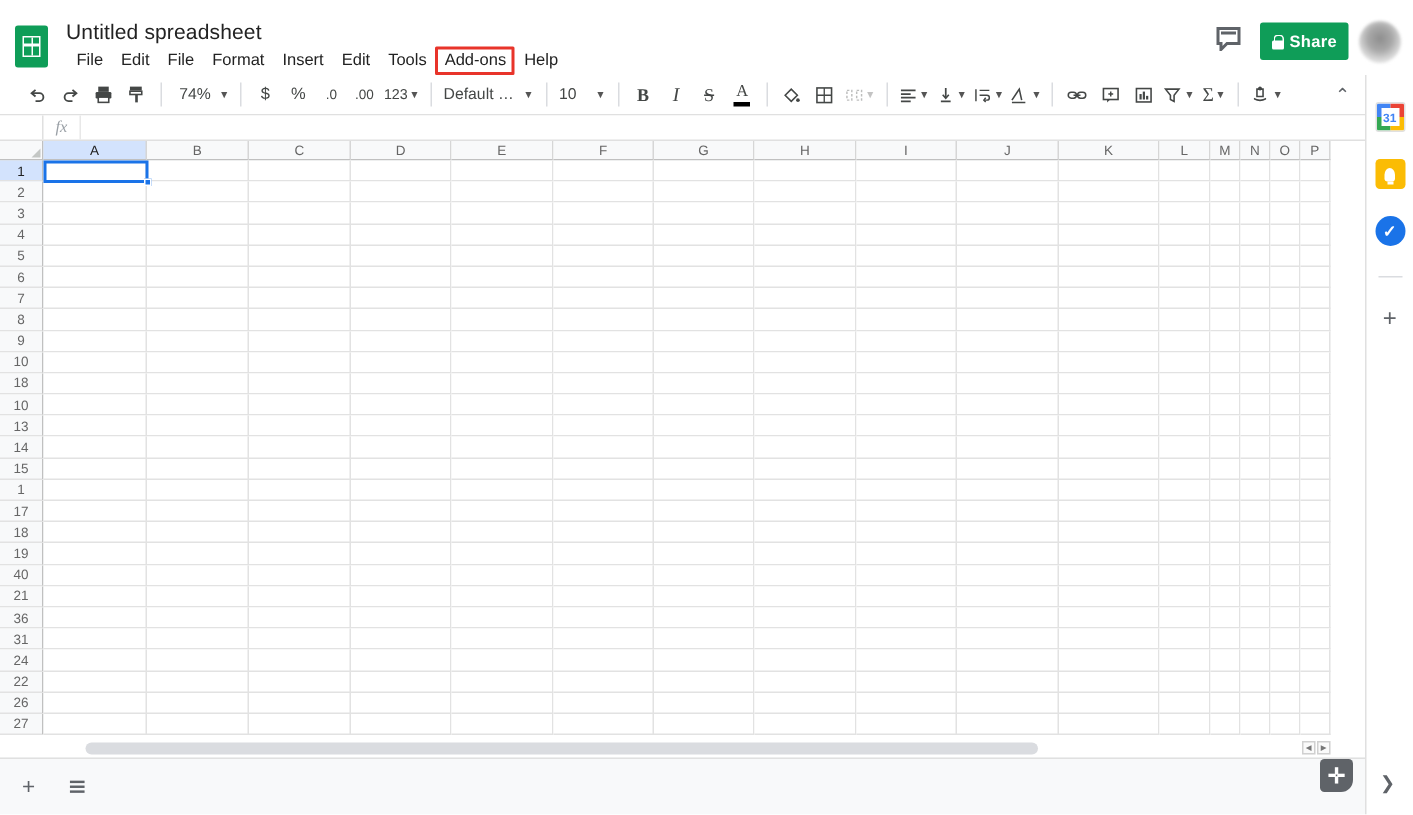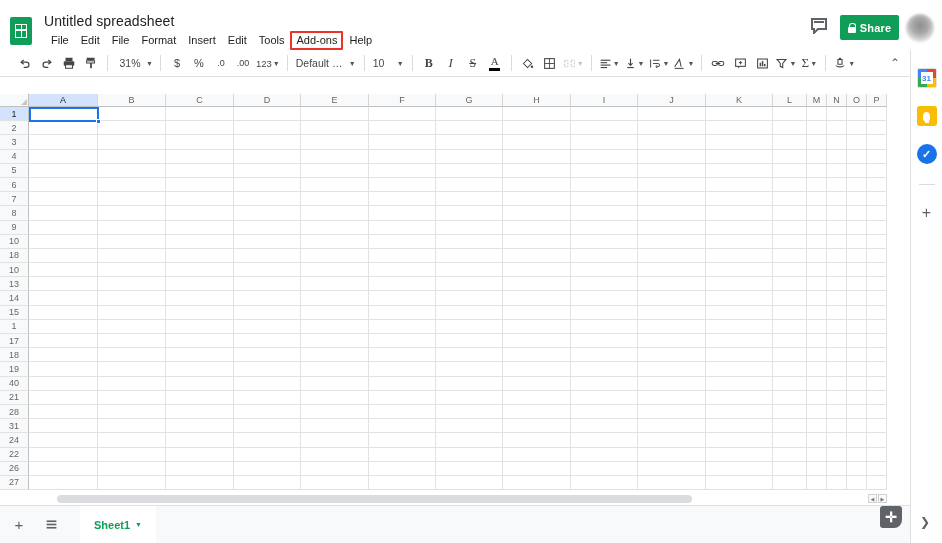--- a/index.html
+++ b/index.html
@@ -462,21 +462,21 @@
       <svg width="14" height="14" viewBox="0 0 16 16">
           <rect x="3" y="2" width="9" height="3" fill="#444746"></rect>
           <rect x="3" y="5.5" width="9" height="2.5" fill="none" stroke="#444746" stroke-width="1.2"></rect>
           <rect x="7" y="8" width="2" height="6" fill="#444746"></rect>
         </svg>
     </div>
 
     <div class="tb-sep"></div>
 
     <div class="zoom-box">
-      <span class="zoom-val">31%</span>
+      <span class="zoom-val">74%</span>
       <span class="tb-caret">▼</span>
     </div>
 
     <div class="tb-sep"></div>
 
     <div class="tb-btn">
       <span class="ic-sm">$</span>
     </div>
     <div class="tb-btn">
       <span class="ic-sm">%</span>
@@ -626,20 +626,25 @@
           <path d="M3 10 q5 3 10 0 v1.5 q-5 3 -10 0 z" fill="#444746"></path>
           <path d="M5.5 3 h5 v6 h-5 z" fill="none" stroke="#444746" stroke-width="1.3"></path>
           <circle cx="8" cy="2.5" r="1.6" fill="#444746"></circle>
         </svg>
       <span class="tb-caret">▼</span>
     </div>
 
     <div class="tb-collapse">⌃</div>
   </div>
 
+  <div class="formula-bar">
+    <div class="namebox"></div>
+    <div class="fx">fx</div>
+    <input class="formula-input" type="text" value="" style="">
+  </div>
 
   <div class="grid-wrap">
     <div class="corner-box"></div>
     <div class="col-headers" id="col-headers">
         <div class="col-h sel" style="width: 69px;">A</div>
         <div class="col-h" style="width: 68px;">B</div>
         <div class="col-h" style="width: 68px;">C</div>
         <div class="col-h" style="width: 67px;">D</div>
         <div class="col-h" style="width: 68px;">E</div>
         <div class="col-h" style="width: 67px;">F</div>
@@ -669,21 +674,21 @@
         <div class="row-h">10</div>
         <div class="row-h">13</div>
         <div class="row-h">14</div>
         <div class="row-h">15</div>
         <div class="row-h">1</div>
         <div class="row-h">17</div>
         <div class="row-h">18</div>
         <div class="row-h">19</div>
         <div class="row-h">40</div>
         <div class="row-h">21</div>
-        <div class="row-h">28</div>
+        <div class="row-h">36</div>
         <div class="row-h">31</div>
         <div class="row-h">24</div>
         <div class="row-h">22</div>
         <div class="row-h">26</div>
         <div class="row-h">27</div>
       </div>
     <div class="cells" id="cells">
         <div class="cell-row">
           <div class="cell" style="width: 69px;"></div>
           <div class="cell" style="width: 68px;"></div>
@@ -1191,24 +1196,20 @@
 
   <div class="bottom-bar">
     <div class="bb-icon">+</div>
     <div class="bb-icon">
       <svg width="13" height="13" viewBox="0 0 16 16">
           <rect x="2" y="3" width="12" height="2" fill="#5f6368"></rect>
           <rect x="2" y="7" width="12" height="2" fill="#5f6368"></rect>
           <rect x="2" y="11" width="12" height="2" fill="#5f6368"></rect>
         </svg>
     </div>
-    <div class="sheet-tab">
-      <span class="sheet-tab-label">Sheet1</span>
-      <span class="sheet-tab-caret">▼</span>
-    </div>
   </div>
   <div class="explore-btn">✛</div>
 
   <div class="side-panel">
     <div class="side-ico cal-ico">
       <div class="q q1"></div>
         <div class="q q2"></div>
         <div class="q q3"></div>
         <div class="q q4"></div>
       <div class="center">31</div>

